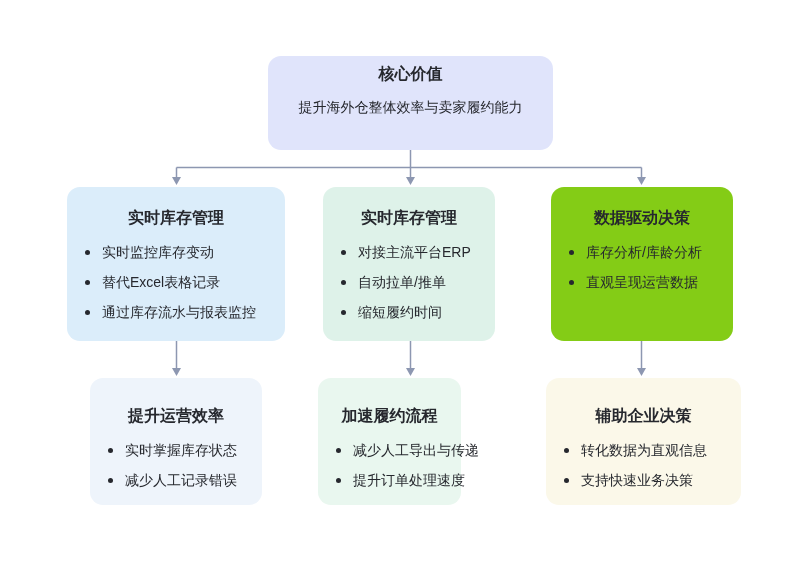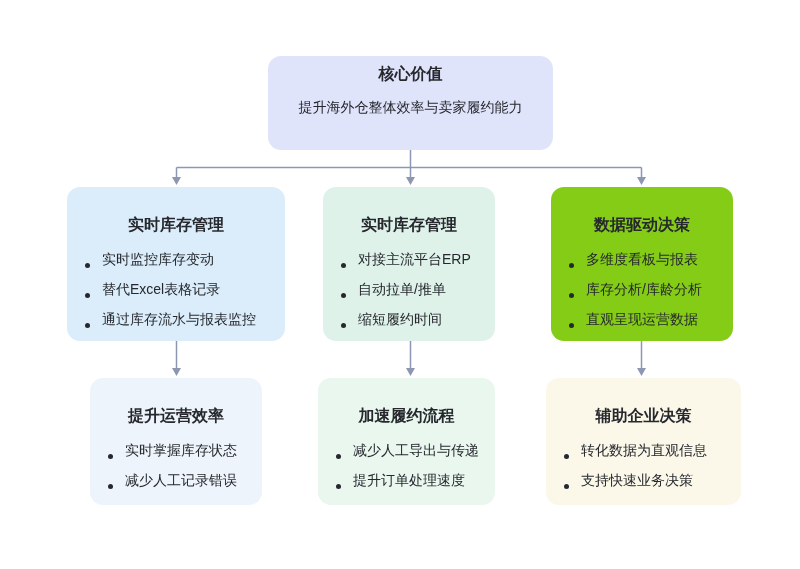--- a/index.html
+++ b/index.html
@@ -28,38 +28,38 @@
     background: #E0E4FB;
     padding-top: 7px;
   }
   .root-subtitle {
     font-size: 14px;
     text-align: center;
     line-height: 20px;
     margin-top: 12px;
   }
   
-  .feature { top: 187px; height: 154px; padding-top: 27px; }
+  .feature { top: 187px; height: 154px; padding-top: 20px; }
   .f1 { left: 67px;  width: 218px; background: #DBEDFA; }
   .f2 { left: 323px; width: 172px; background: #DEF2E9; }
   .f3 { left: 551px; width: 182px; background: #84cc16; }
   
   .outcome { top: 378px; height: 127px; padding-top: 27px; }
   .o1 { left: 90px;  width: 172px; background: #EEF4FB; }
-  .o2 { left: 318px; width: 177px; background: #E9F7EF; }
+  .o2 { left: 318px; width: 143px; background: #E9F7EF; }
   .o3 { left: 546px; width: 195px; background: #FBF8E9; }
   
   ul.bullets {
     list-style: none;
     margin: 8px 0 0 0;
     padding: 0 6px 0 18px;
   }
   ul.bullets li {
     display: flex;
-    align-items: center;
+    align-items: flex-start;
     font-size: 14px;
     line-height: 30px;
     white-space: nowrap;
   }
   .dot {
     flex: none;
     width: 5px; height: 5px;
     border-radius: 50%;
     background: #26282E;
     margin: 13px 12px 0 0;
@@ -134,24 +134,20 @@
         <span>缩短履约时间</span>
       </li>
   </ul>
 </div>
 
 <div class="node feature f3">
   <div class="node-title">数据驱动决策</div>
   <ul class="bullets">
     <li>
         <span class="dot"></span>
-        <span>多维度看板与报表</span>
-      </li>
-    <li>
-        <span class="dot"></span>
         <span>库存分析/库龄分析</span>
       </li>
     <li>
         <span class="dot"></span>
         <span>直观呈现运营数据</span>
       </li>
   </ul>
 </div>
 
 <div class="node outcome o1">

